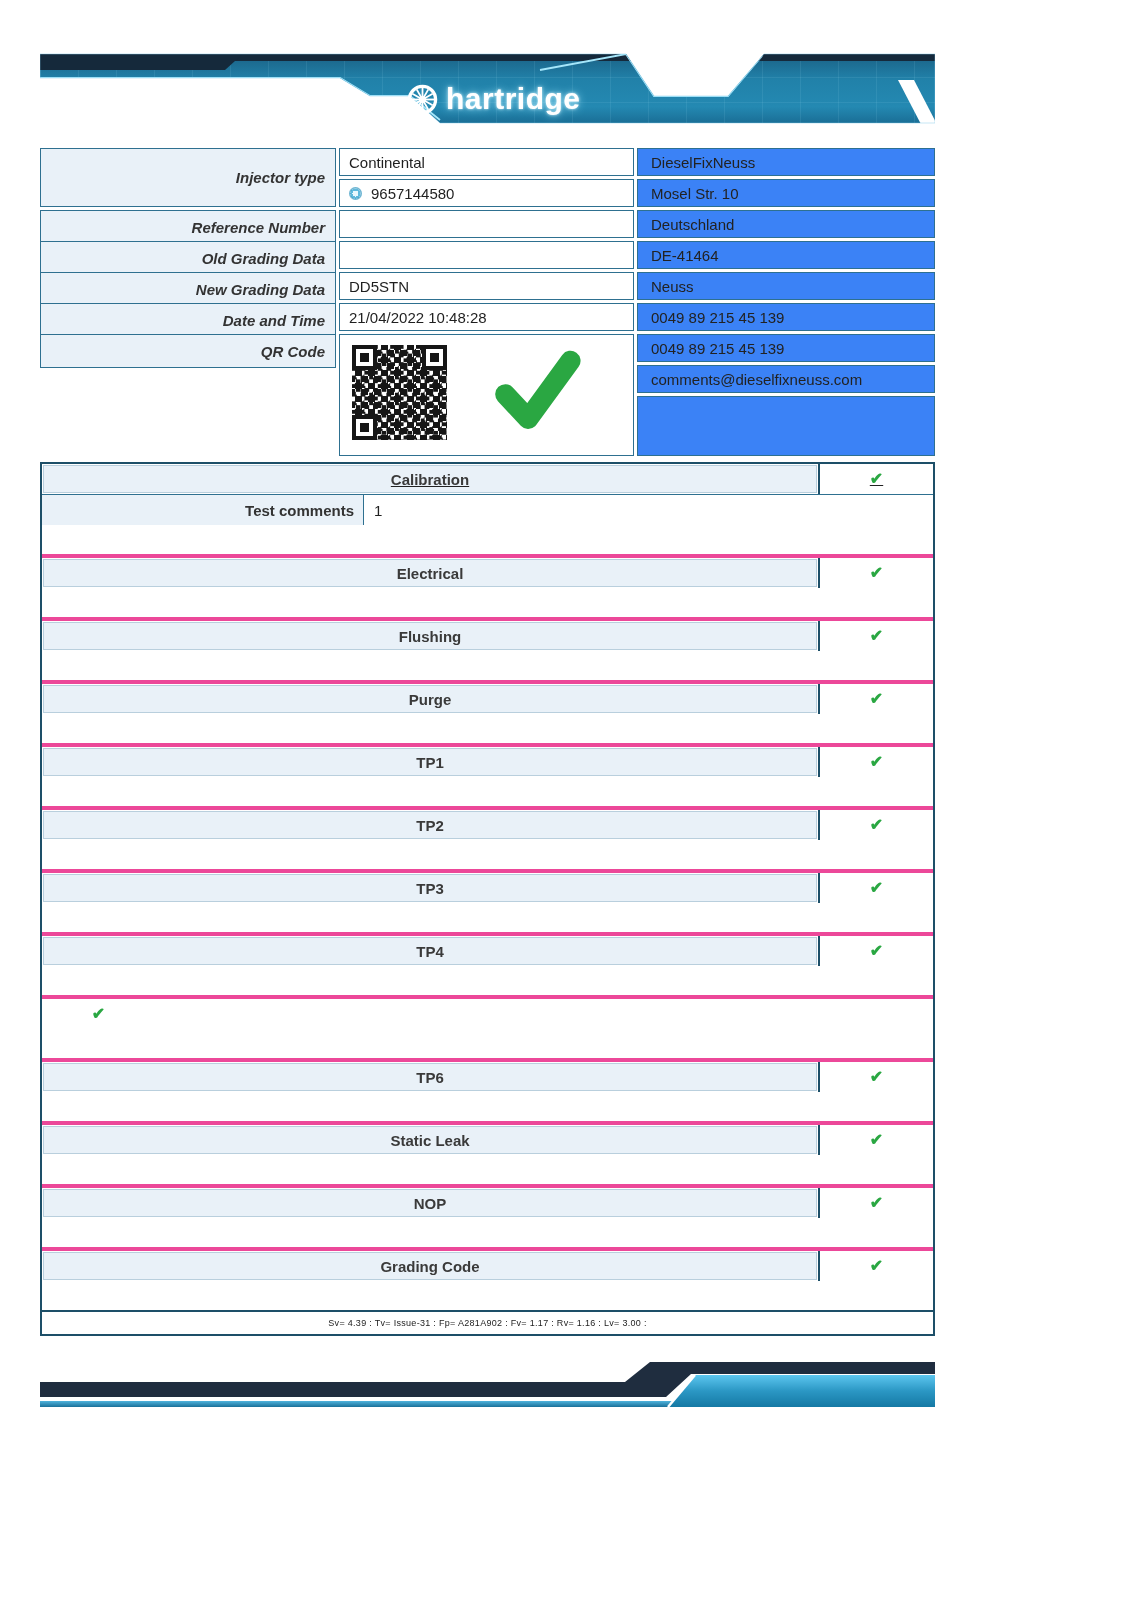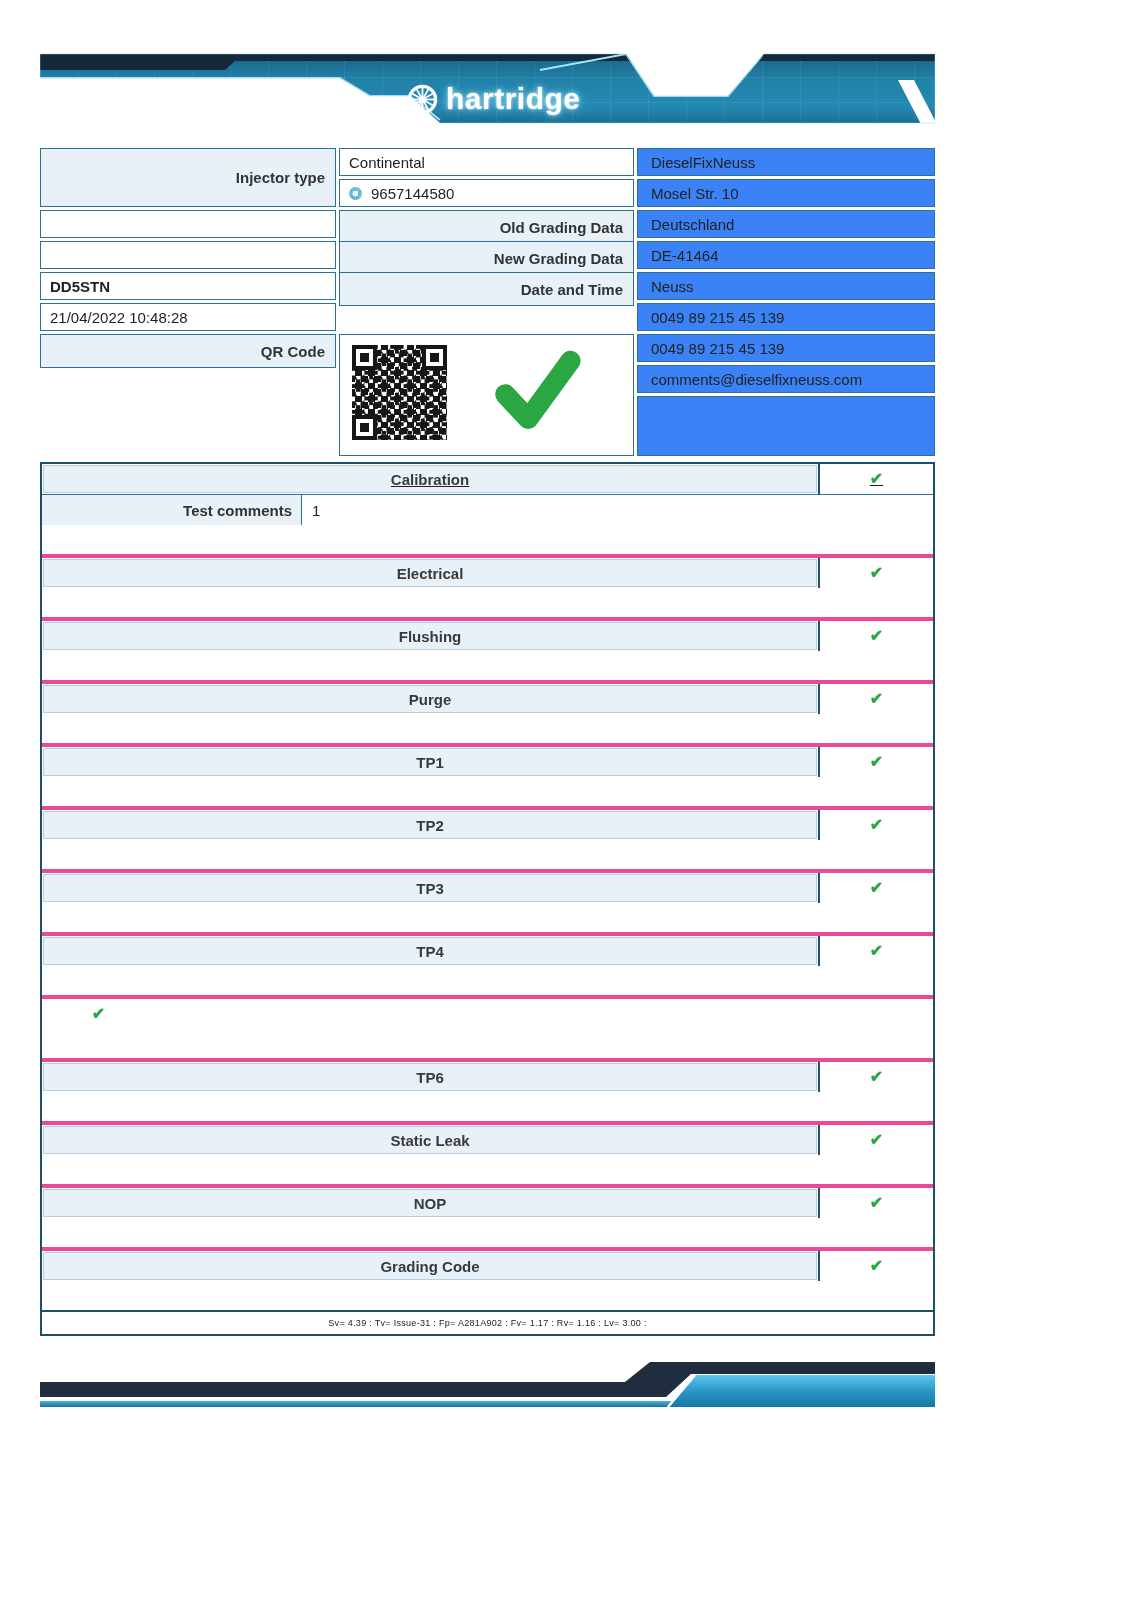--- a/index.html
+++ b/index.html
@@ -20,24 +20,24 @@
   }
   .logo svg{position:static;}
 
   
   .info{margin-top:18px;display:flex;gap:3px;align-items:stretch;}
   .info-left{
     width:594px;display:grid;grid-template-columns:296px 295px;
     grid-template-rows:28px 28px 28px 28px 28px 28px 122px;gap:3px;
   }
   .cell{box-sizing:border-box;border:1px solid #2e7090;font-size:15px;display:flex;align-items:center;}
-  .lbl{background:#e9f1f8;font-weight:bold;color:#333;justify-content:flex-end;padding:16px 10px;text-align:right;}
+  .lbl{background:#e9f1f8;font-weight:bold;color:#333;justify-content:flex-end;padding:16px 10px;text-align:right;font-style:italic;}
   .val{background:#fff;padding:10px 9px;color:#1f1f1f;}
   .lbl-injector{grid-row:1/3;grid-column:1;}
-  .val-bold{font-weight:bold;}
+  .val-bold{font-weight:normal;}
   .qr-cell{grid-column:2;grid-row:7;align-items:flex-start;padding:10px 12px;}
   .lbl-qr{grid-row:7;align-self:start;height:29px;width:100%;}
   .part-ico{
     width:13px;height:13px;border-radius:50%;margin-right:9px;flex:0 0 auto;
     background:radial-gradient(circle at 50% 50%, #e8f7fd 0 3px, #5fb9dd 3px 5px, #bfe6f5 5px);
     box-shadow:inset 0 0 0 1.5px rgba(47,140,180,.55);
   }
   .info-right{width:298px;display:flex;flex-direction:column;gap:3px;}
   .info-right .cell{height:28px;flex:0 0 auto;padding:0 13px;background:#3b82f6;}
   .info-right .cell.fill{flex:1 1 auto;height:auto;}
@@ -59,21 +59,21 @@
   .sec-title{
     flex:1;background:#e9f1f8;display:flex;align-items:center;justify-content:center;
     font-weight:bold;font-size:15px;color:#3a3a3a;border-right:2px solid #1d4f68;
     box-shadow:inset 0 0 0 1px #ffffff, inset 0 0 0 2px #b9cfdd;
   }
   .sec-check{width:113px;background:#fff;display:flex;align-items:center;justify-content:center;}
   .check-glyph{color:#2aa742;font-size:16px;font-weight:bold;line-height:1;}
   .spacer{height:29px;background:#fff;}
   .tc-row{display:flex;height:30px;border-top:1px solid #2e7090;}
   .tc-label{
-    width:260px;background:#e9f1f8;font-weight:bold;font-size:15px;color:#333;
+    width:322px;background:#e9f1f8;font-weight:bold;font-size:15px;color:#333;
     display:flex;align-items:center;justify-content:flex-end;padding-right:9px;
     border-right:1px solid #2e7090;box-sizing:border-box;
   }
   .tc-value{flex:1;background:#fff;display:flex;align-items:center;padding-left:10px;font-size:15px;}
   .version-row{
     height:22px;border-top:2px solid #1d4f68;display:flex;align-items:center;justify-content:center;
     font-size:9px;color:#1c1c1c;letter-spacing:.3px;background:#fff;
   }
 
   
@@ -132,20 +132,21 @@
   <div class="info">
     <div class="info-left">
       <div class="cell lbl lbl-injector">Injector type</div>
       <div class="cell val">
         <span>Continental</span>
       </div>
       <div class="cell val">
         <span class="part-ico"></span>
         <span>9657144580</span>
       </div>
+      <div class="cell lbl">Reference Number</div>
       <div class="cell val"></div>
       <div class="cell lbl">Old Grading Data</div>
       <div class="cell val"></div>
       <div class="cell lbl">New Grading Data</div>
       <div class="cell val val-bold">DD5STN</div>
       <div class="cell lbl">Date and Time</div>
       <div class="cell val">21/04/2022 10:48:28</div>
       <div class="cell lbl lbl-qr">QR Code</div>
       <div class="cell val qr-cell">
         <div class="qr">

